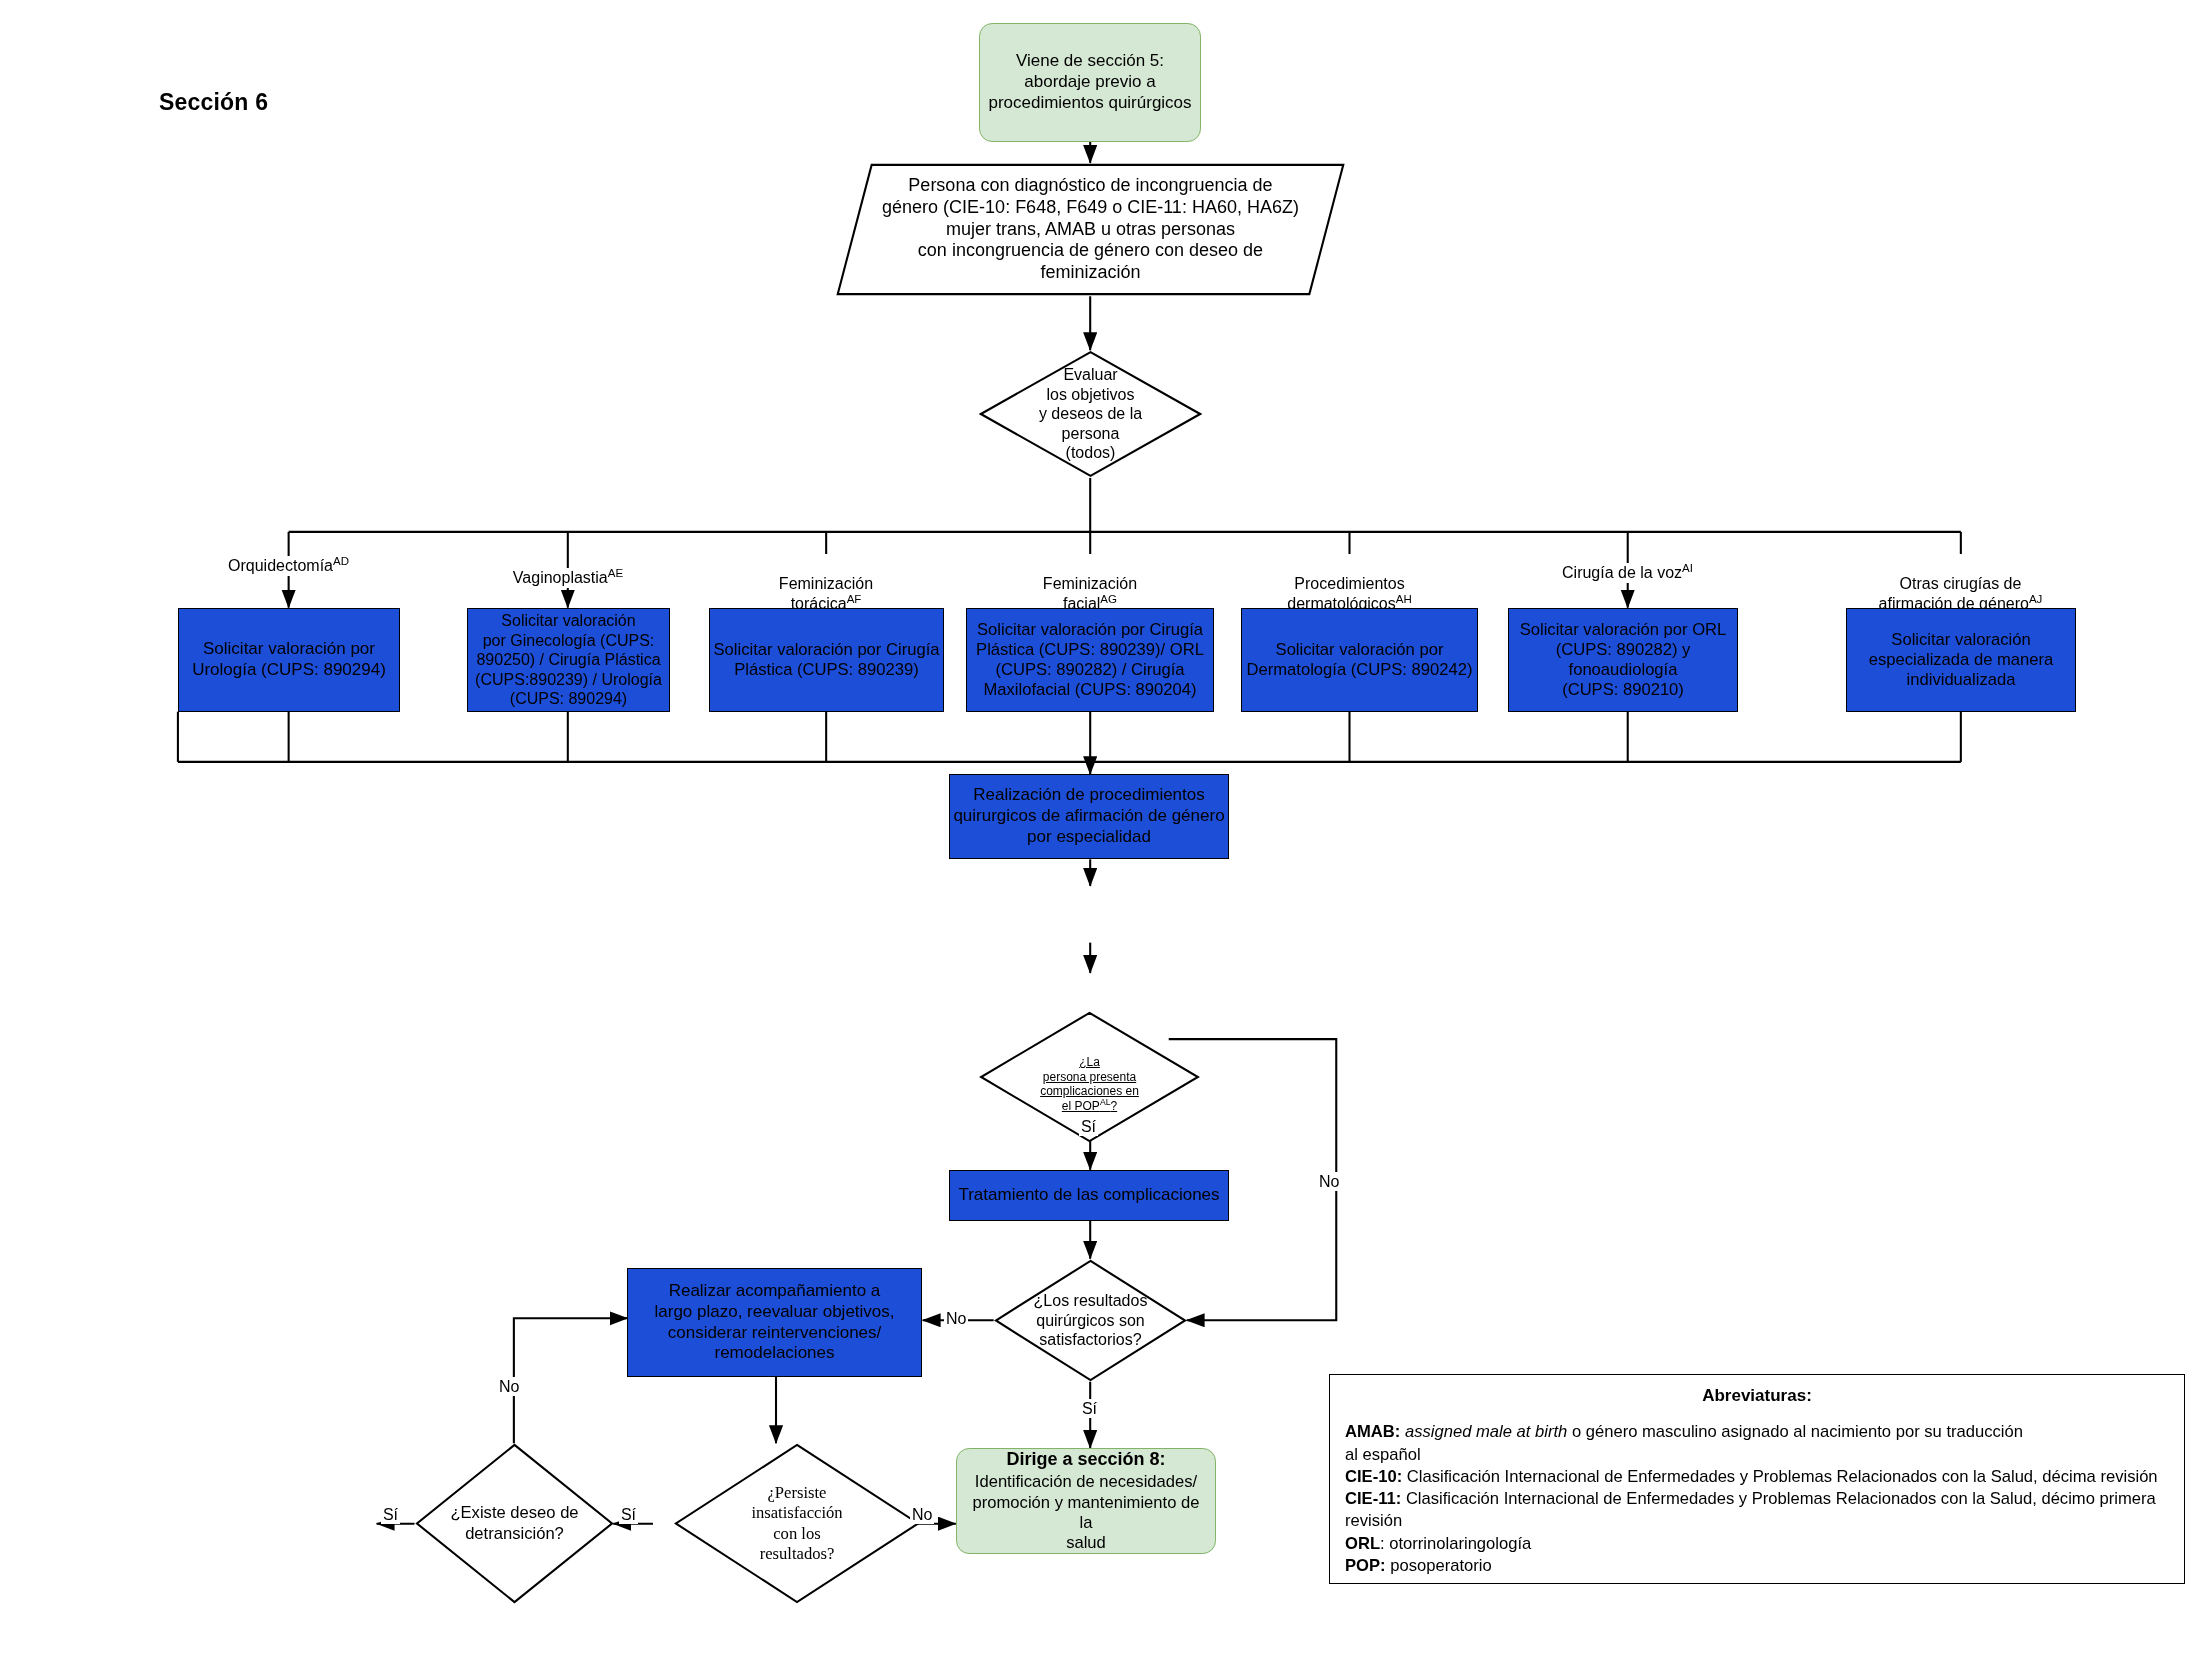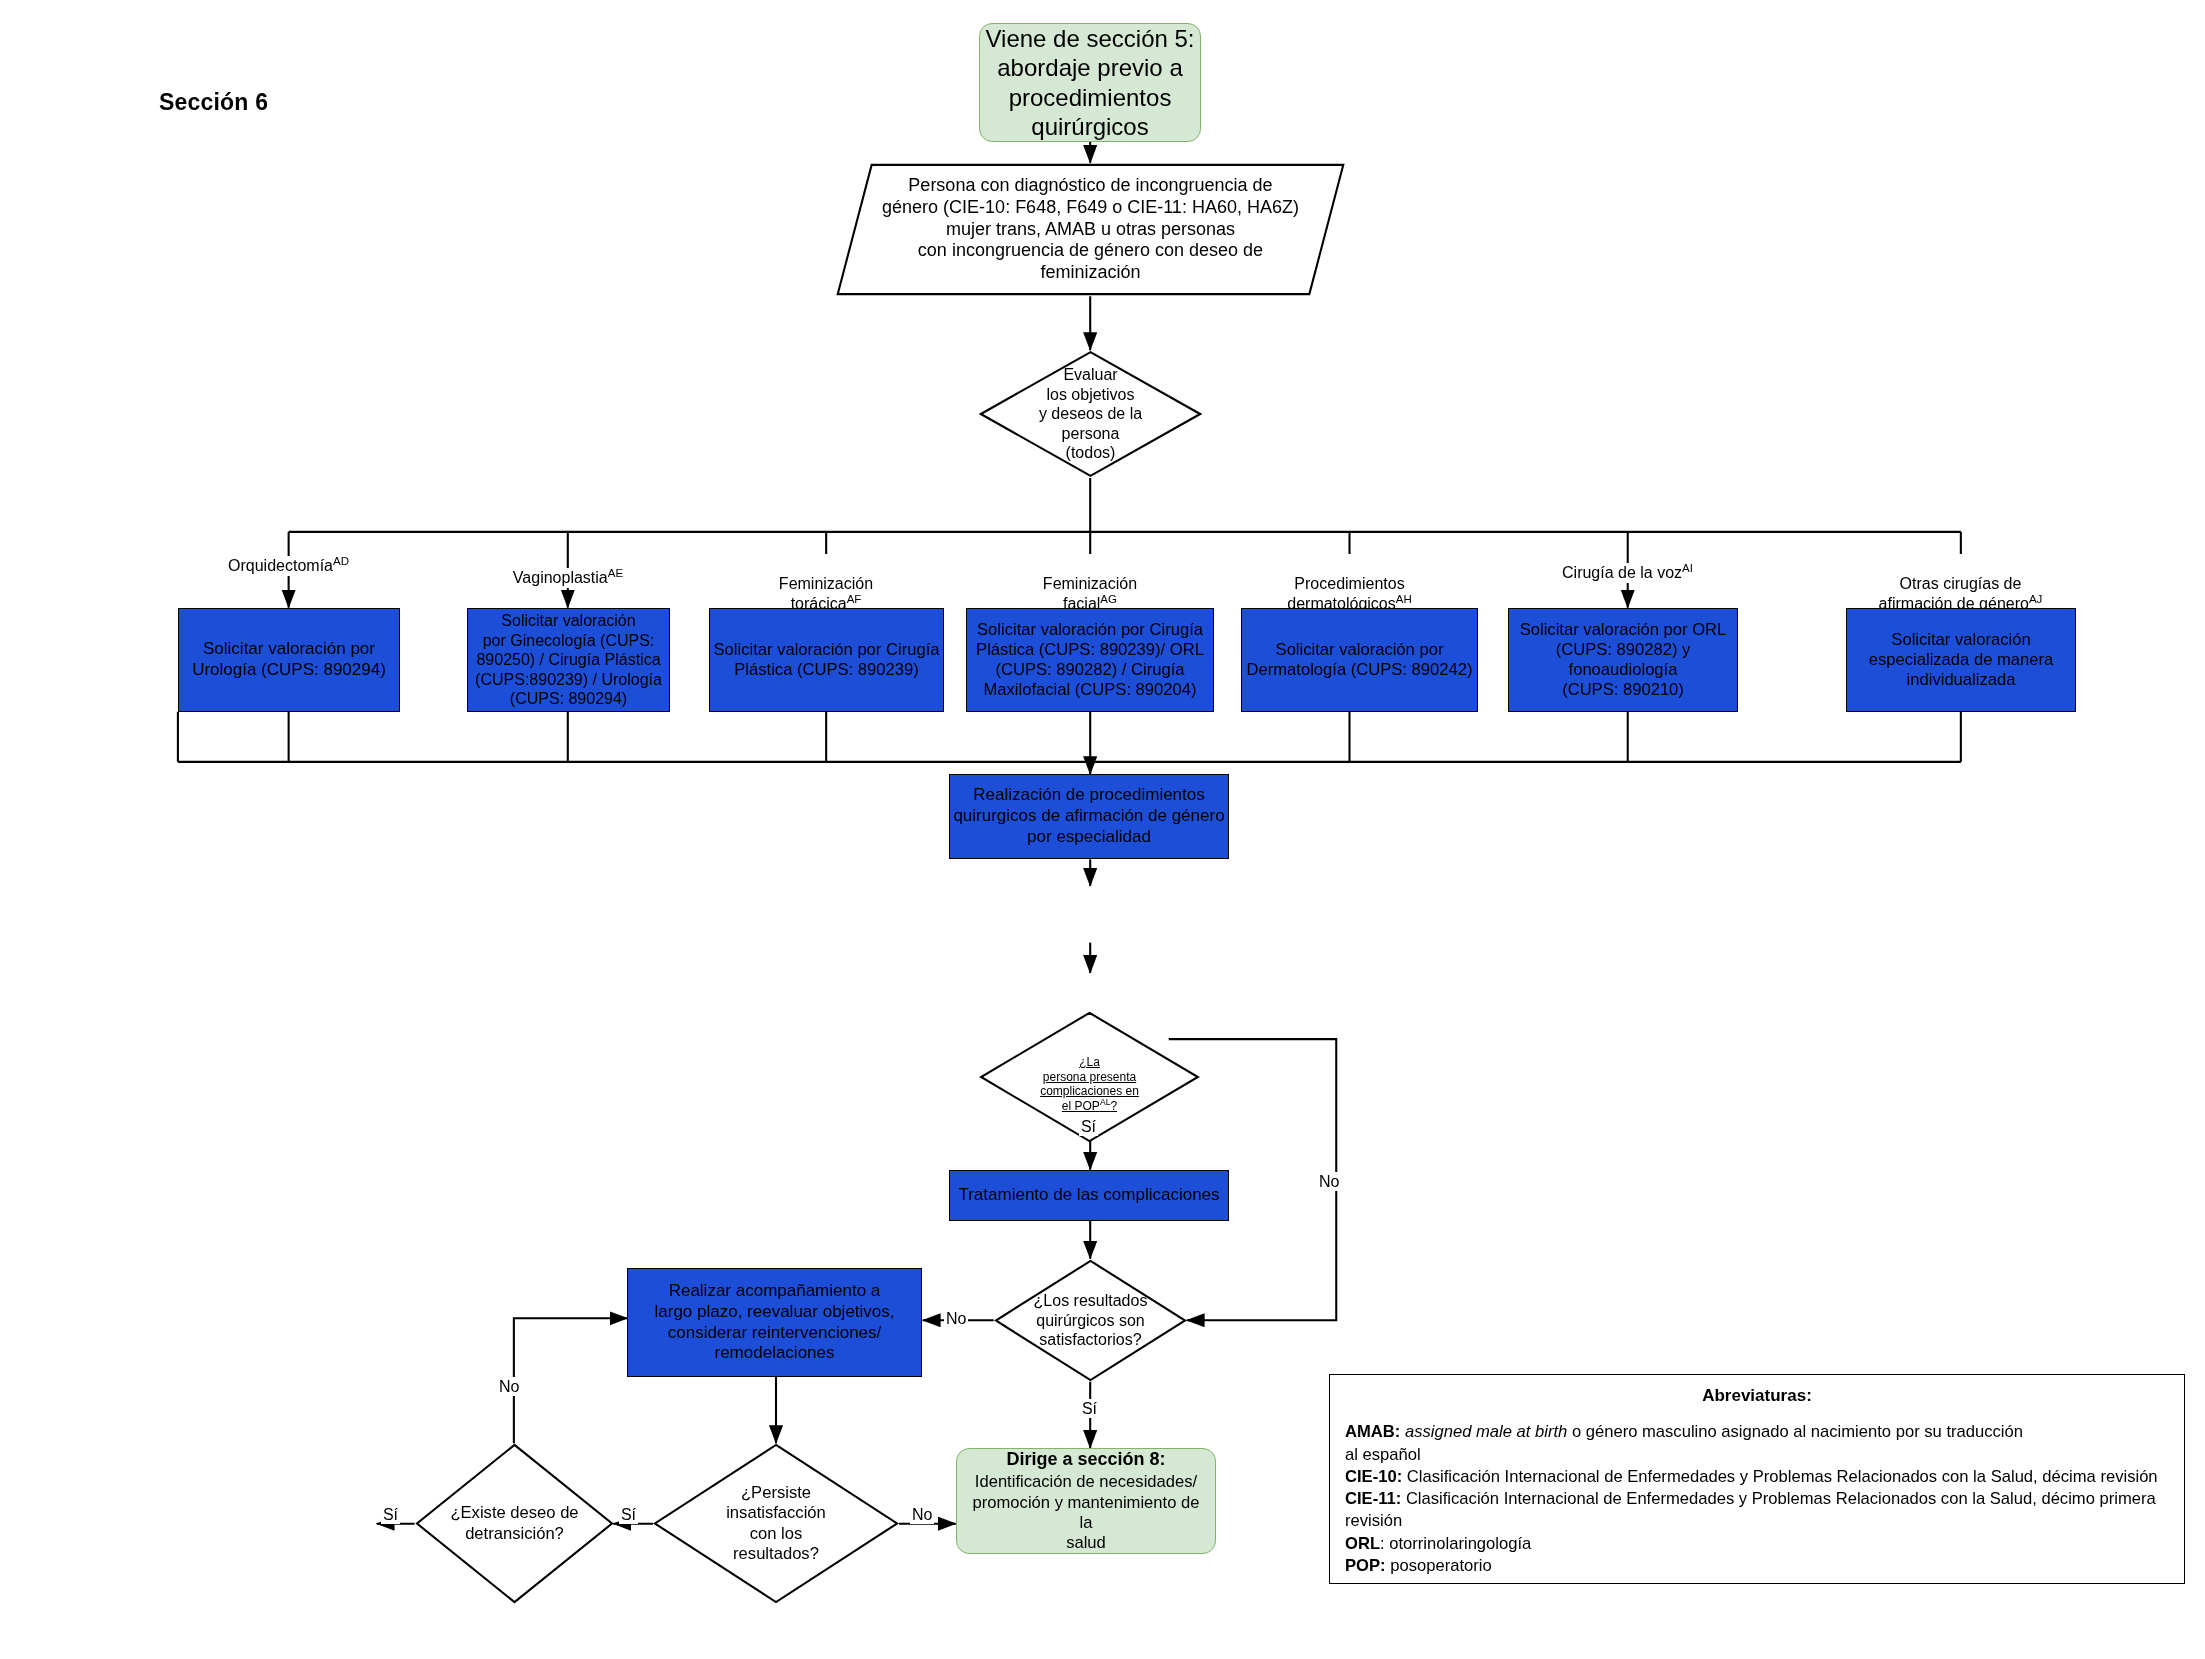--- a/index.html
+++ b/index.html
@@ -97,21 +97,21 @@
       <path d="M690,1610 L648,1610" marker-end="url(#arrow)"></path>
 
       <path d="M438,1610 L398,1610" marker-end="url(#arrow)"></path>
 
       <path d="M543,1525 L543,1393 L663,1393" marker-end="url(#arrow)"></path>
     </g>
   </svg>
 
   <div class="title" style="left:159px;top:57px;">Sección 6</div>
 
-  <div class="node term" style="left:979px;top:23px;width:222px;height:119px;font-size:24px;">
+  <div class="node term" style="left:979px;top:23px;width:222px;height:119px;font-size:17px;">
     <div class="txt" style="white-space:pre-line;">Viene de sección 5:
 abordaje previo a
 procedimientos quirúrgicos</div>
   </div>
 
   <div class="node para" style="left:835px;top:163px;width:511px;height:133px;font-size:18px;">
     <svg width="511" height="133" viewBox="0 0 540 141">
       <polygon points="38,2 538,2 502,139 2,139" fill="#fff" stroke="#000" stroke-width="2.2"></polygon>
     </svg>
     <div class="txt" style="white-space:pre-line;">Persona con diagnóstico de incongruencia de
@@ -227,21 +227,21 @@
 satisfactorios?</div>
   </div>
 
   <div class="node rect" style="left:627px;top:1268px;width:295px;height:109px;font-size:17px;">
     <div class="txt" style="white-space:pre-line;">Realizar acompañamiento a
 largo plazo, reevaluar objetivos,
 considerar reintervenciones/
 remodelaciones</div>
   </div>
 
-  <div class="node dia" style="left:653px;top:1443px;width:246px;height:161px;font-size:16.6px;">
+  <div class="node dia" style="left:674px;top:1443px;width:246px;height:161px;font-size:16.6px;font-family:Liberation Serif, serif;">
     <svg width="246" height="161" viewBox="0 0 260 170">
       <polygon points="130,2 258,85 130,168 2,85" fill="#fff" stroke="#000" stroke-width="2.2"></polygon>
     </svg>
     <div class="txt" style="white-space:pre-line;">¿Persiste
 insatisfacción
 con los
 resultados?</div>
   </div>
 
   <div class="node dia" style="left:415px;top:1443px;width:199px;height:161px;font-size:16.6px;">

